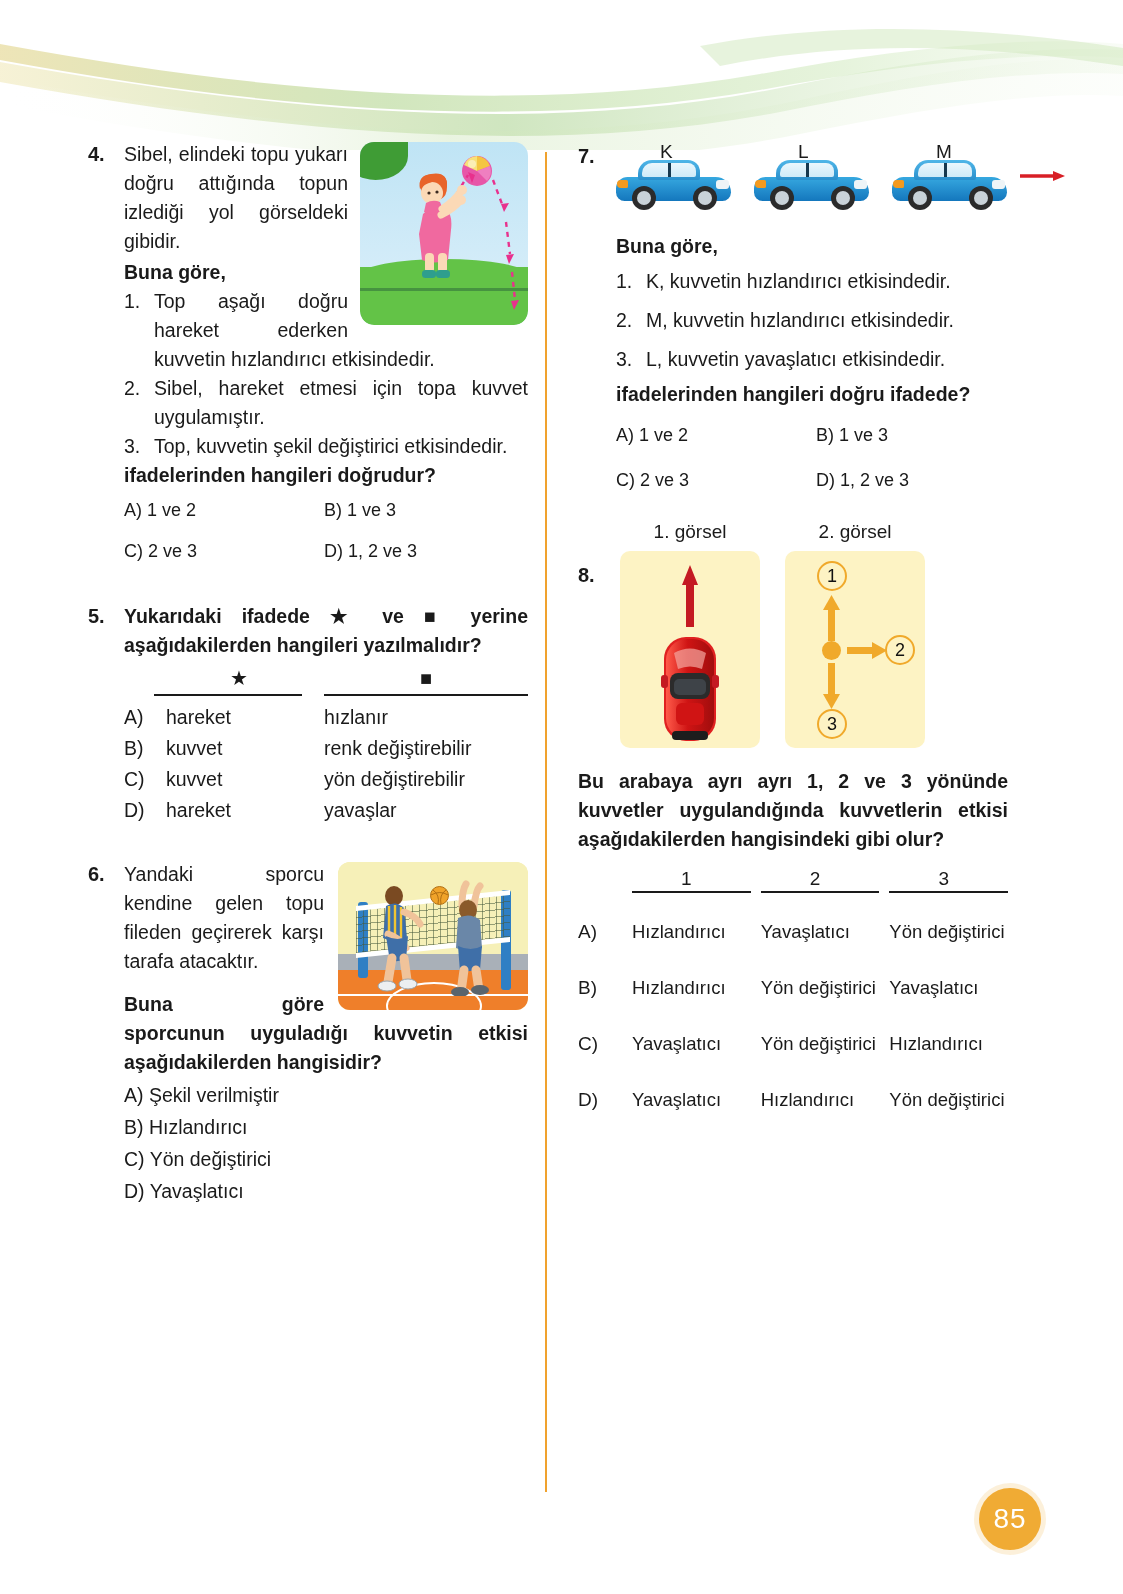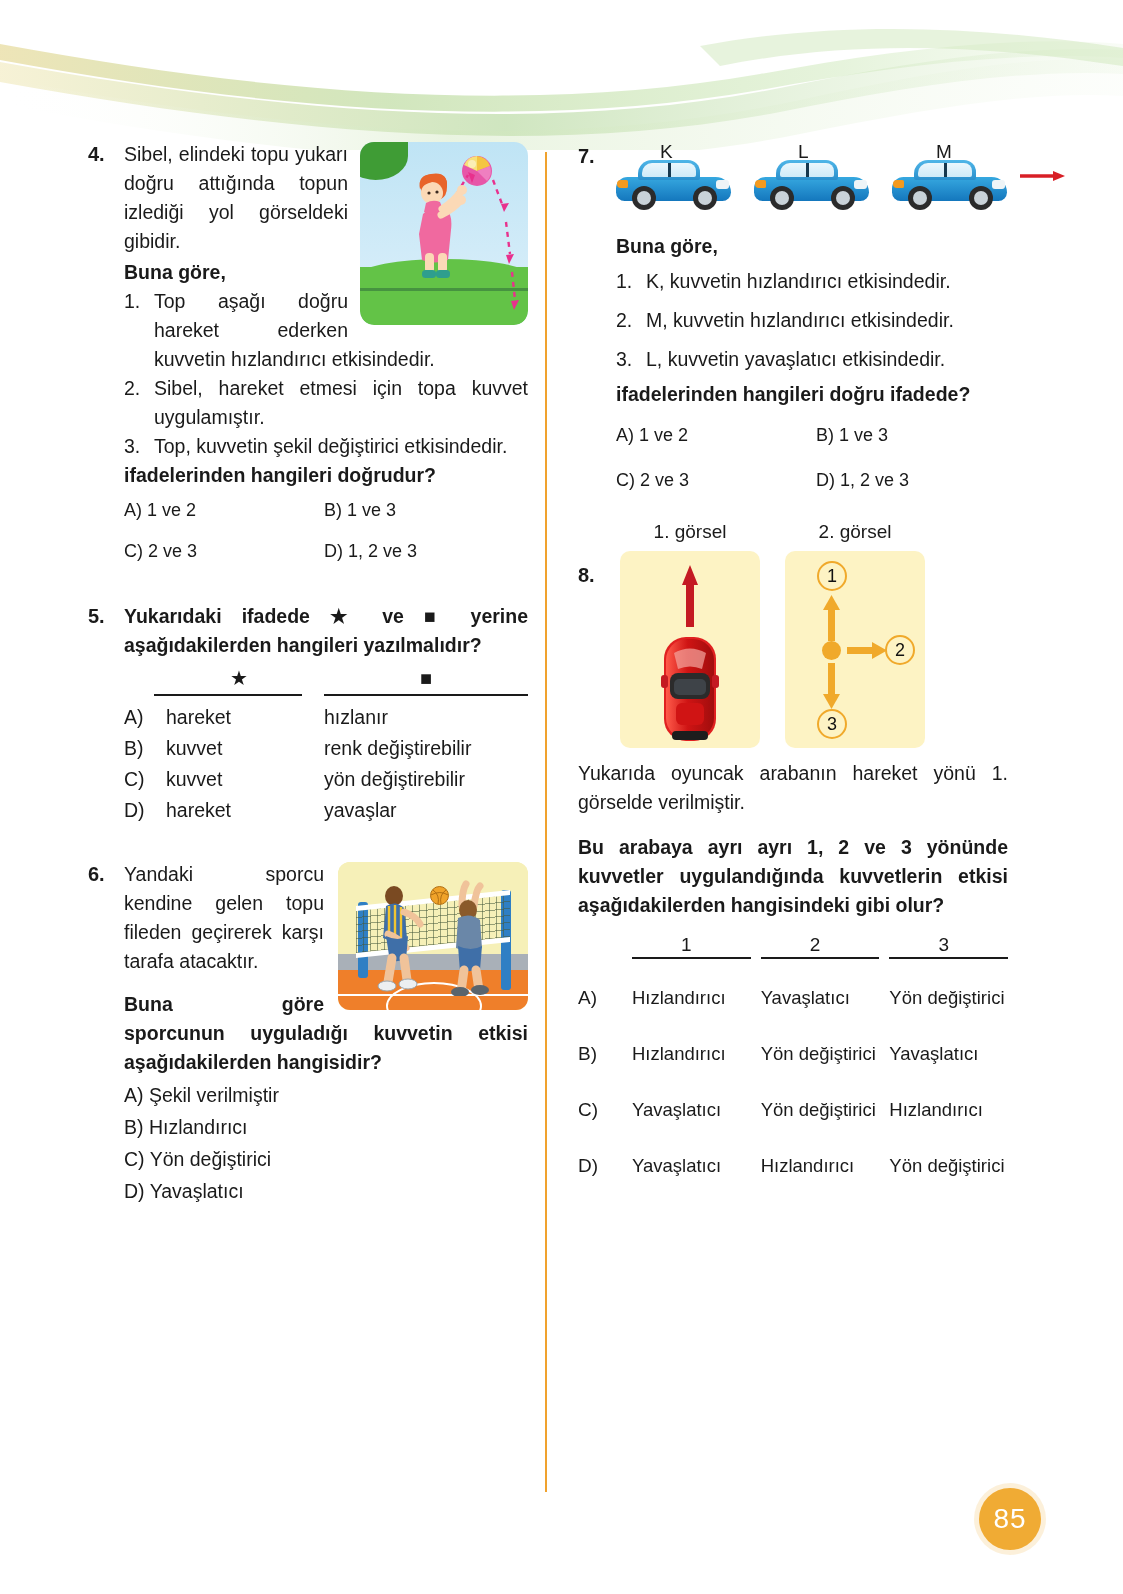--- a/index.html
+++ b/index.html
@@ -574,21 +574,20 @@
               <path d="M8.5,0 L8.5,34" stroke="#f0a92b" stroke-width="7"></path>
               <path d="M8.5,46 L17,31 L0,31 Z" fill="#f0a92b"></path>
             </svg>
             <svg class="dirarrow" style="left:62px;top:91px;" width="40" height="17" viewBox="0 0 40 17">
               <path d="M0,8.5 L28,8.5" stroke="#f0a92b" stroke-width="7"></path>
               <path d="M40,8.5 L25,17 L25,0 Z" fill="#f0a92b"></path>
             </svg>
           </div>
         </div>
 
-        <p class="ptext" style="margin-top:8px;">Yukarıda oyuncak arabanın hareket yönü 1. görselde verilmiştir.</p>
         <p class="ptext bold" style="margin-top:16px;">Bu arabaya ayrı ayrı 1, 2 ve 3 yönünde kuvvetler uygulandığında kuvvetlerin etkisi aşağıdakilerden hangisindeki gibi olur?</p>
 
         <div class="tbl8">
           <div class="hdr">
             <span></span>
             <span>1</span>
             <span>2</span>
             <span>3</span>
           </div>
           <div class="rules">

